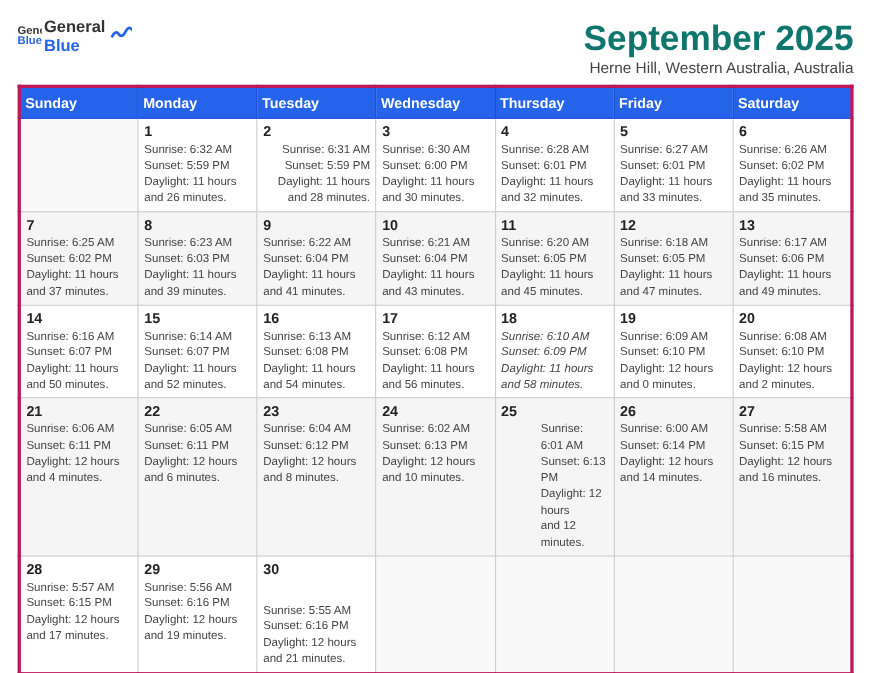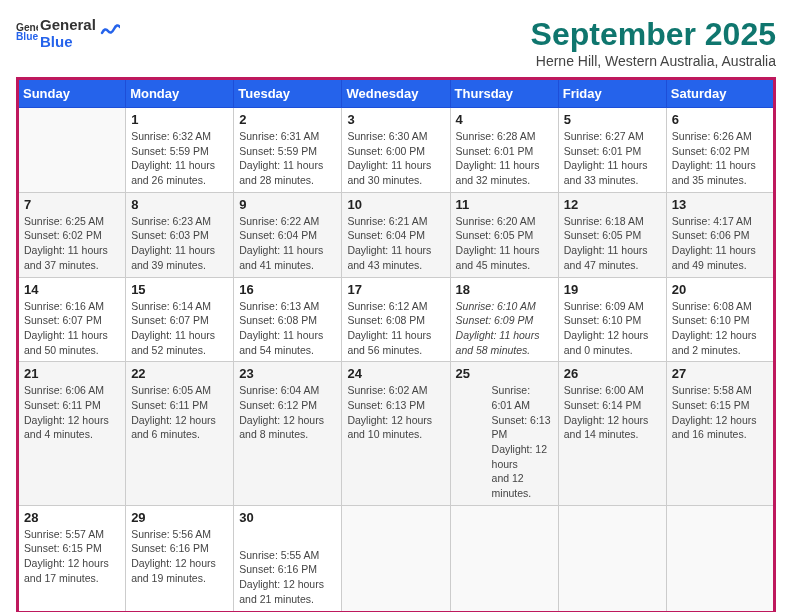--- a/index.html
+++ b/index.html
@@ -121,21 +121,21 @@
         <td class="empty-cell"></td>
         <td>
           <span class="day-number">1</span>
           <div class="day-info" style="white-space: pre-line;">Sunrise: 6:32 AM
 Sunset: 5:59 PM
 Daylight: 11 hours
 and 26 minutes.</div>
         </td>
         <td>
           <span class="day-number">2</span>
-          <div class="day-info" style="white-space: pre-line;">Sunrise: 6:31 AM
+          <div class="day-info" style="white-space: pre-line; text-align: right;">Sunrise: 6:31 AM
 Sunset: 5:59 PM
 Daylight: 11 hours
 and 28 minutes.</div>
         </td>
         <td>
           <span class="day-number">3</span>
           <div class="day-info" style="white-space: pre-line;">Sunrise: 6:30 AM
 Sunset: 6:00 PM
 Daylight: 11 hours
 and 30 minutes.</div>
@@ -200,21 +200,21 @@
         </td>
         <td>
           <span class="day-number">12</span>
           <div class="day-info" style="white-space: pre-line;">Sunrise: 6:18 AM
 Sunset: 6:05 PM
 Daylight: 11 hours
 and 47 minutes.</div>
         </td>
         <td>
           <span class="day-number">13</span>
-          <div class="day-info" style="white-space: pre-line;">Sunrise: 4:17 AM
+          <div class="day-info" style="white-space: pre-line;">Sunrise: 6:17 AM
 Sunset: 6:06 PM
 Daylight: 11 hours
 and 49 minutes.</div>
         </td>
       </tr>
       <tr>
         <td>
           <span class="day-number">14</span>
           <div class="day-info" style="white-space: pre-line;">Sunrise: 6:16 AM
 Sunset: 6:07 PM

